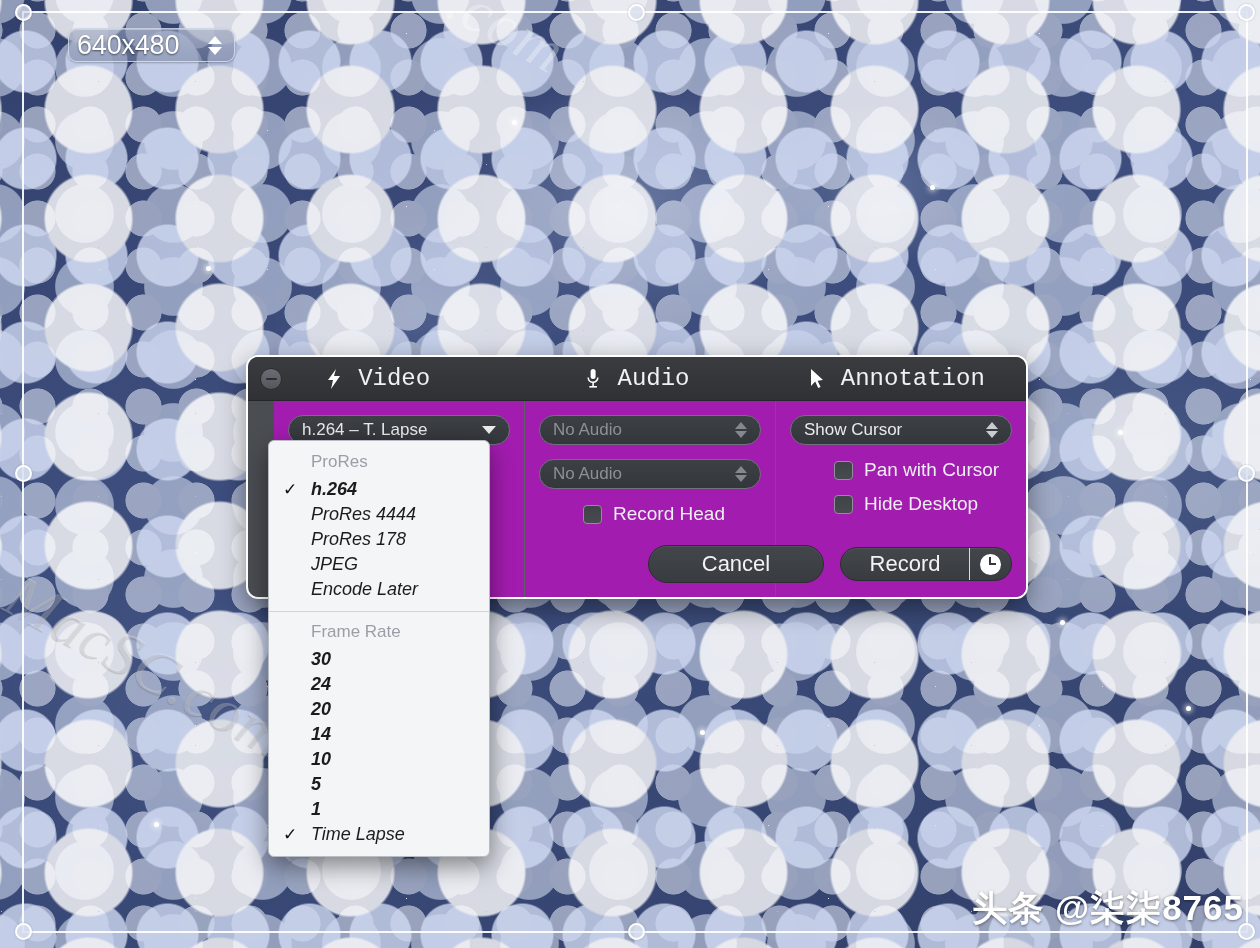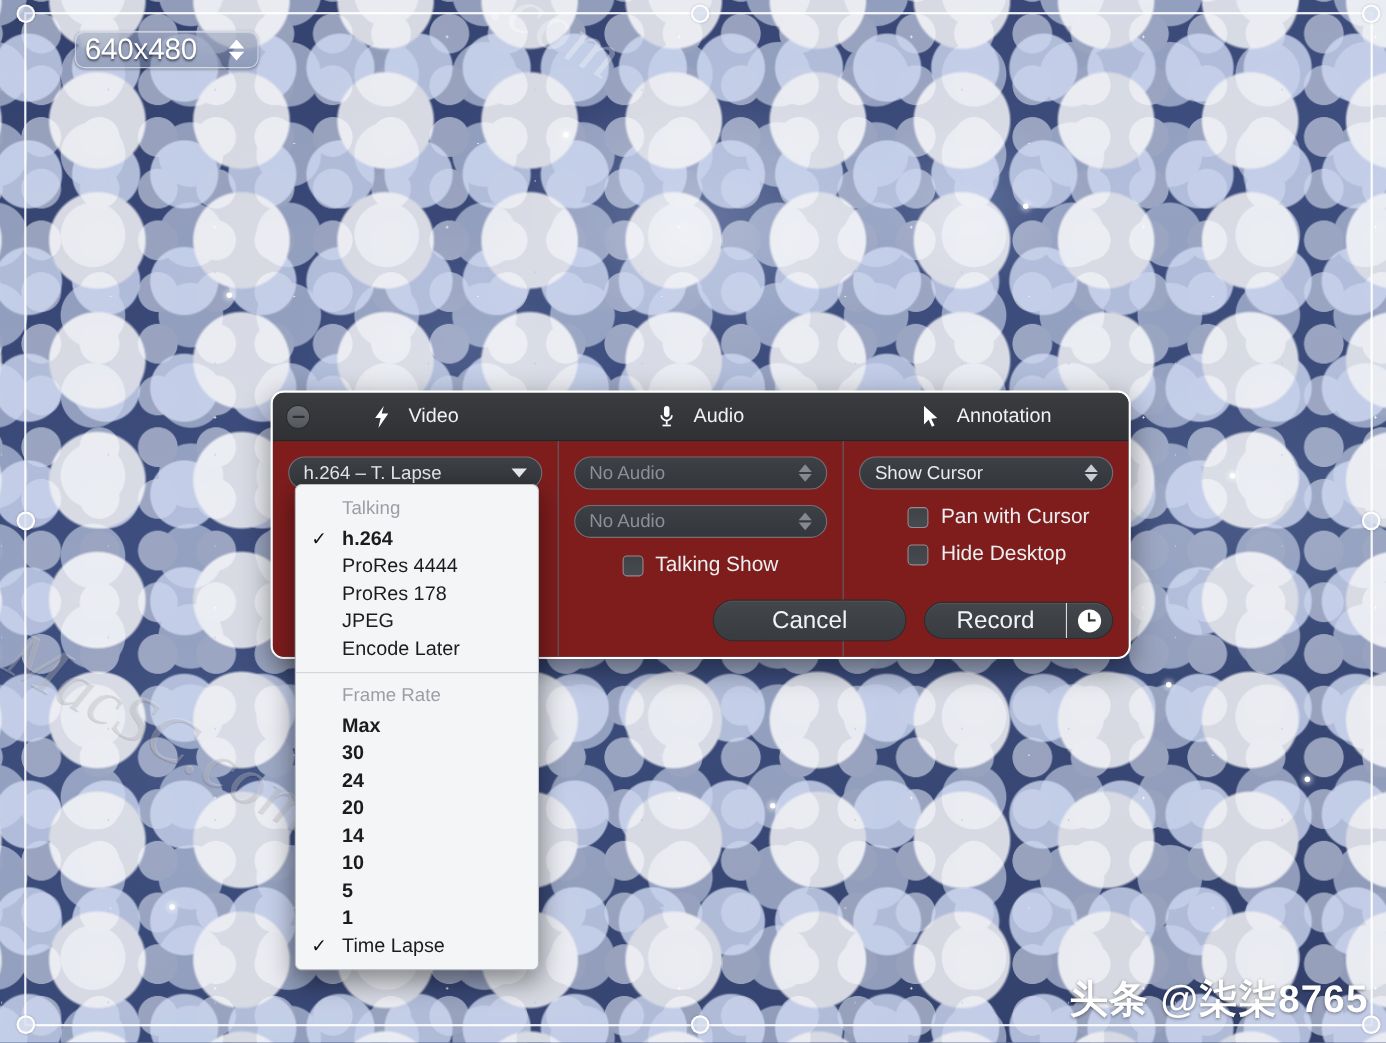--- a/index.html
+++ b/index.html
@@ -188,33 +188,35 @@
   }
   #collapse-btn .minus {
     width: 11px; height: 2.5px; border-radius: 1px;
     background: #2c2e31;
   }
   .tab-head {
     flex: 1;
     display: flex; align-items: center; justify-content: center;
     gap: 15px;
     color: #f0f1f3;
-    font-size: 18px;
+    font-size: 24px;
     cursor: pointer;
     user-select: none;
+    font-family: Liberation Mono, monospace;
   }
   .tab-head .ticon {
     display: inline-flex; align-items: center; justify-content: center;
     width: 18px; height: 22px;
   }
 
   #hud-body {
     display: flex;
     height: 200px;
-    background: #7f1d1d;
+    background: #a21caf;
+    margin-left: 26px;
   }
   .col {
     flex: 1;
     padding: 14px 14px 0 14px;
     position: relative;
   }
   .col.mid  { border-left: 1px solid #5d6066; border-right: 1px solid #5d6066; }
 
   
   .sel {
@@ -365,21 +367,21 @@
     cursor: pointer;
     white-space: nowrap;
   }
   .menu-item .tick {
     width: 22px;
     font-size: 17px;
     color: #111;
     flex: 0 0 22px;
     text-align: center;
   }
-  .menu-item .mlabel { padding-left: 10px; }
+  .menu-item .mlabel { padding-left: 10px; font-style: italic; }
   .menu-item.bold .mlabel { font-weight: bold; }
   .menu-sep {
     height: 1px;
     background: #d2d4d9;
     margin: 9px 0 6px 0;
   }
 </style>
 </head>
 <body>
 
@@ -478,21 +480,21 @@
         </div>
         <div class="sel disabled">
           <span class="label">No Audio</span>
           <span class="updown">
             <span class="u"></span>
             <span class="d"></span>
           </span>
         </div>
         <div class="chk-row">
           <span class="chk"></span>
-          <span class="ctext">Talking Show</span>
+          <span class="ctext">Record Head</span>
         </div>
       </div>
 
       <div class="col right">
         <div class="sel">
           <span class="label">Show Cursor</span>
           <span class="updown">
             <span class="u"></span>
             <span class="d"></span>
           </span>
@@ -513,21 +515,21 @@
       <div id="record-group">
         <div id="record-btn">Record</div>
         <div id="record-clock">
           <span class="clock-glyph"></span>
         </div>
       </div>
     </div>
   </div>
 
   <div id="encoder-menu">
-      <div class="menu-section-head">Talking</div>
+      <div class="menu-section-head">ProRes</div>
       <div class="menu-item bold">
         <span class="tick">✓</span>
         <span class="mlabel">h.264</span>
       </div>
       <div class="menu-item">
         <span class="tick"></span>
         <span class="mlabel">ProRes 4444</span>
       </div>
       <div class="menu-item">
         <span class="tick"></span>
@@ -536,24 +538,20 @@
       <div class="menu-item">
         <span class="tick"></span>
         <span class="mlabel">JPEG</span>
       </div>
       <div class="menu-item">
         <span class="tick"></span>
         <span class="mlabel">Encode Later</span>
       </div>
       <div class="menu-sep"></div>
       <div class="menu-section-head">Frame Rate</div>
-      <div class="menu-item bold">
-        <span class="tick"></span>
-        <span class="mlabel">Max</span>
-      </div>
       <div class="menu-item bold">
         <span class="tick"></span>
         <span class="mlabel">30</span>
       </div>
       <div class="menu-item bold">
         <span class="tick"></span>
         <span class="mlabel">24</span>
       </div>
       <div class="menu-item bold">
         <span class="tick"></span>

